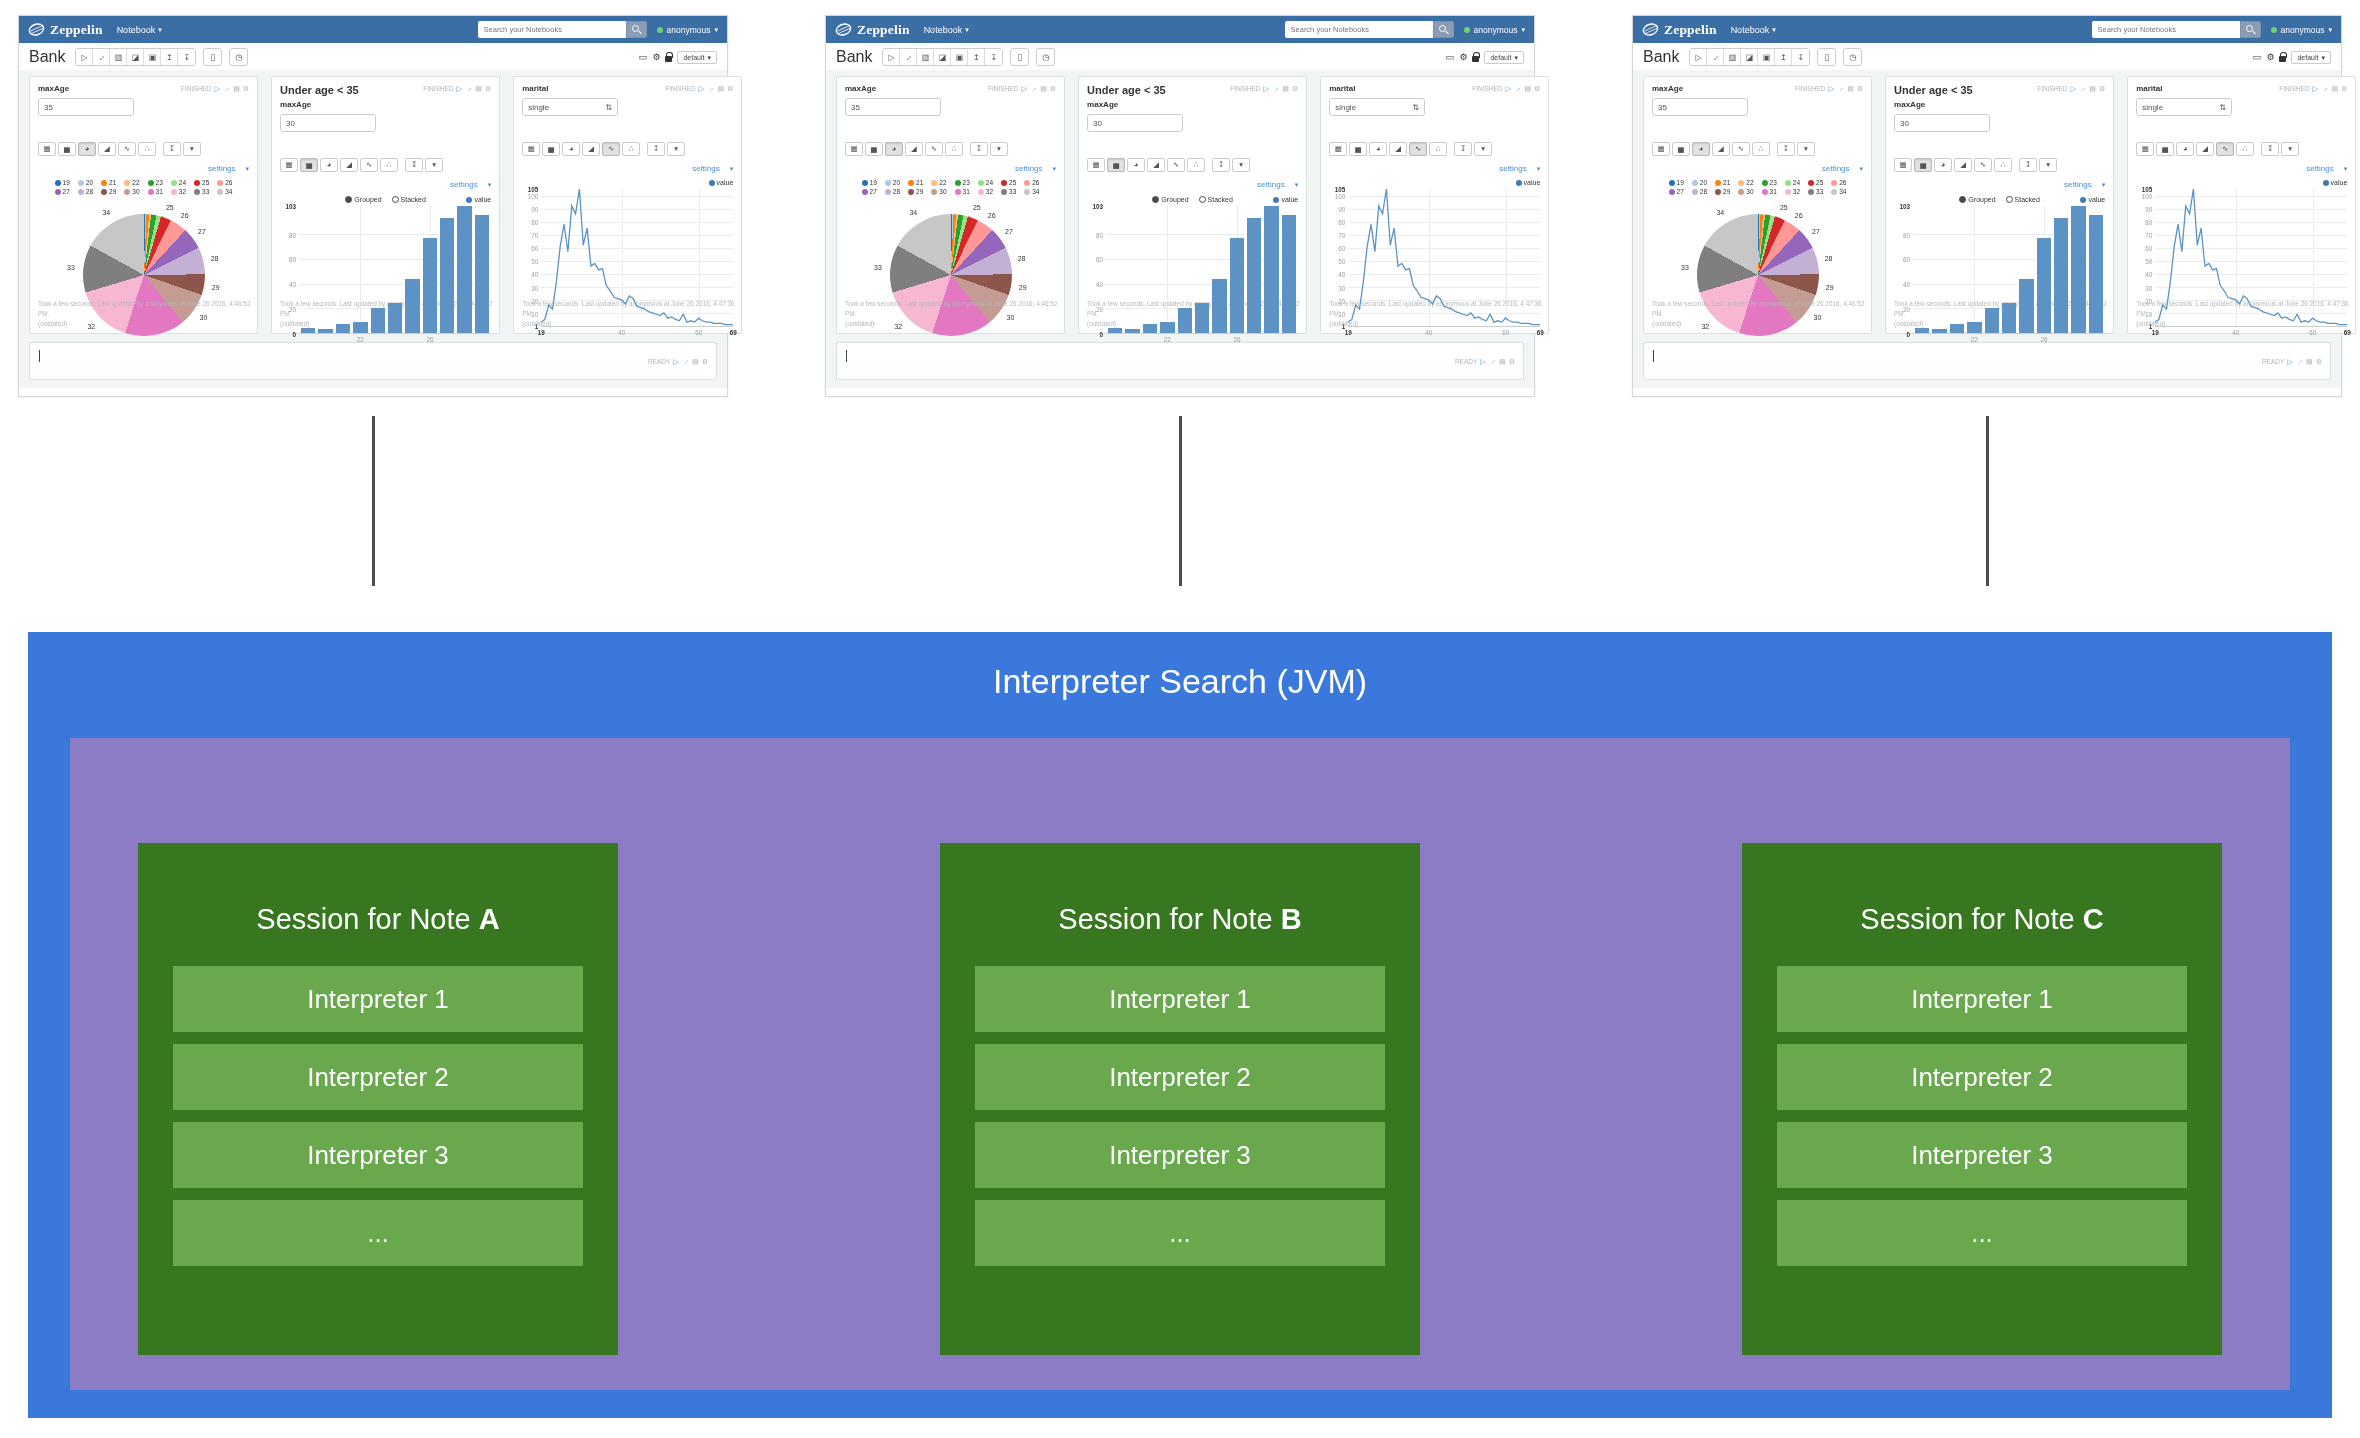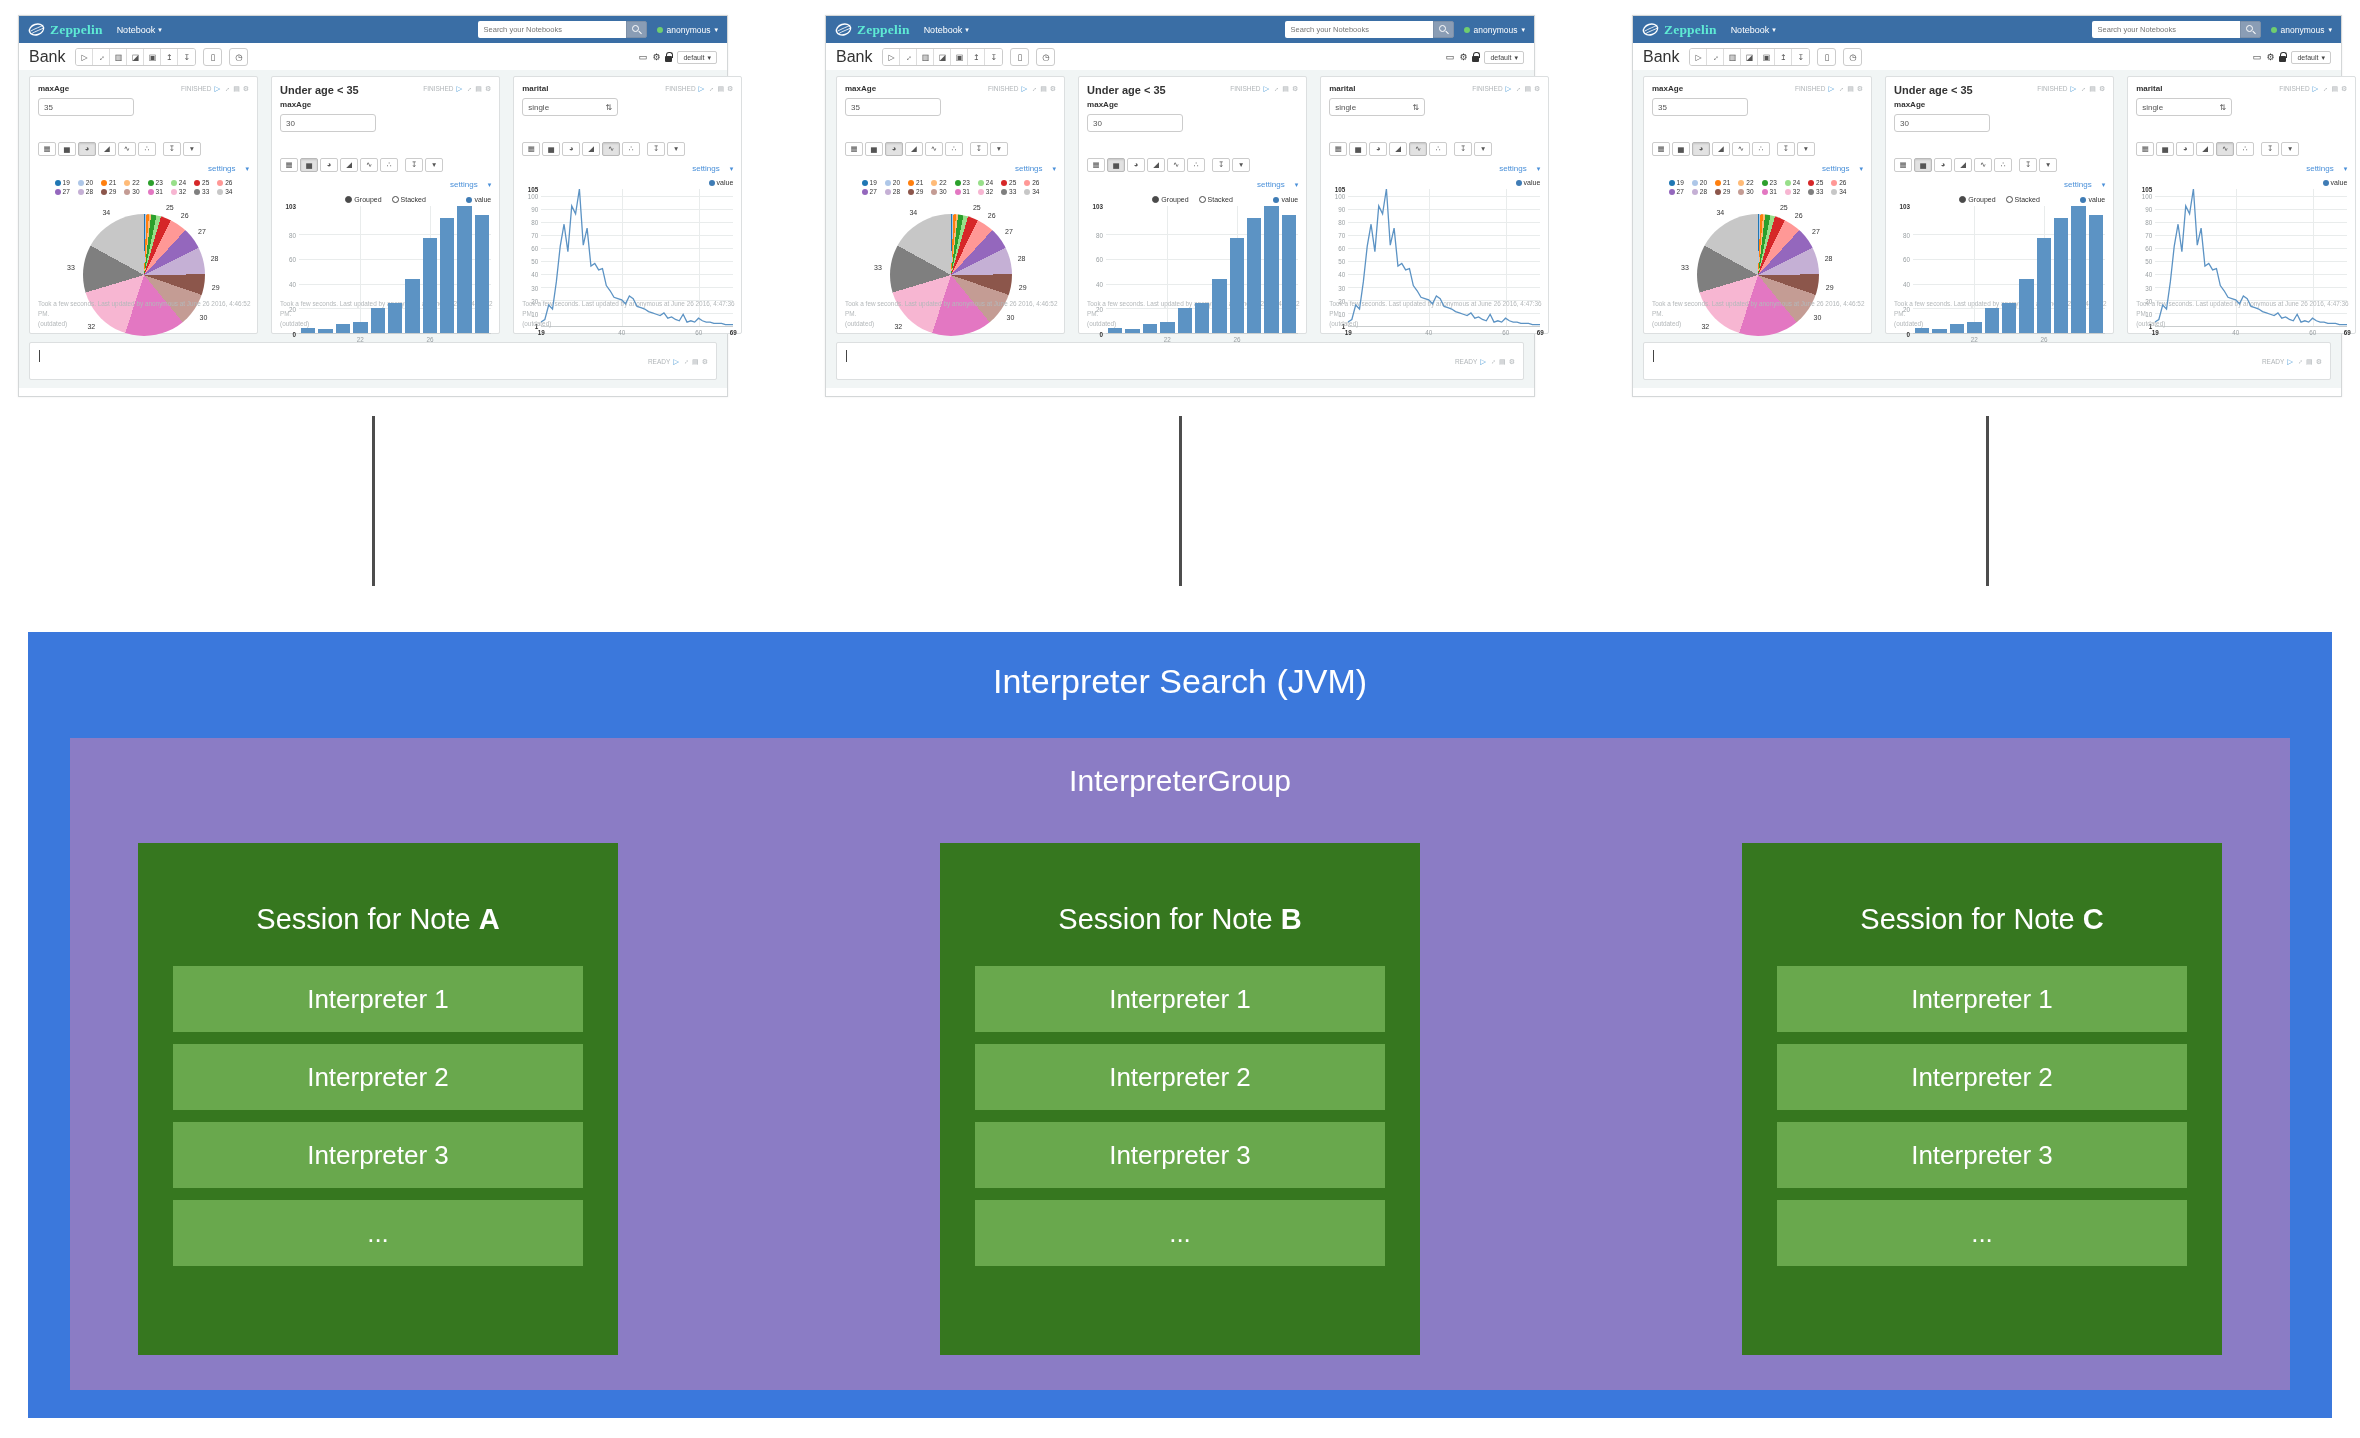--- a/index.html
+++ b/index.html
@@ -4,21 +4,21 @@
 <style>
   * { margin:0; padding:0; box-sizing:border-box; }
   html,body { width:2360px; height:1438px; background:#fff; font-family:"Liberation Sans",sans-serif; position:relative; overflow:hidden; }
 
   
   .screens { position:absolute; top:15px; left:0; width:2360px; display:flex; justify-content:space-between; padding:0 18px; }
   .shot { width:710px; height:382px; background:#fff; border:1px solid #d4d7d8; box-shadow:0 0 2px rgba(0,0,0,.08); }
 
   .zep-nav { height:27px; background:#3a6ea5; display:flex; align-items:center; padding:0 9px; }
   .zep-logo { width:17px; height:17px; margin-right:5px; flex:none; }
-  .brand { color:#5eead4; font-family:"Liberation Serif",serif; font-weight:bold; font-size:13.5px; letter-spacing:.2px; }
+  .brand { color:#ffffff; font-family:"Liberation Serif",serif; font-weight:bold; font-size:13.5px; letter-spacing:.2px; }
   .nav-menu { color:#fff; font-size:9px; margin-left:14px; display:flex; align-items:center; gap:3px; }
   .nav-spacer { flex:1; }
   .searchbox { display:flex; height:17px; }
   .searchbox input { width:148px; height:17px; border:none; border-radius:2px 0 0 2px; font-size:7.5px; padding:0 6px; color:#555; outline:none; font-family:inherit; }
   .search-btn { width:21px; height:17px; background:#8a9db5; border:1px solid #7d90a8; border-radius:0 2px 2px 0; position:relative; cursor:pointer; }
   .mag { position:absolute; left:5px; top:3px; width:7px; height:7px; border:1.4px solid #fff; border-radius:50%; }
   .mag:after { content:""; position:absolute; left:5px; top:6px; width:4px; height:1.4px; background:#fff; transform:rotate(45deg); }
   .user { color:#fff; font-size:8.5px; margin-left:10px; display:flex; align-items:center; gap:4px; }
   .user-dot { width:6px; height:6px; border-radius:50%; background:#6fce6f; }
   .caret { font-size:7px; line-height:1; }
@@ -1196,21 +1196,20 @@
   </div>
 </div>
 
 <div class="connector c1"></div>
 <div class="connector c2"></div>
 <div class="connector c3"></div>
 
 <div class="process">
   <div class="process-title">Interpreter Search (JVM)</div>
   <div class="group">
-    <div class="group-title">InterpreterGroup</div>
     <div class="sessions" id="sessions">
   <div class="session">
     <div class="session-title">
       <span>Session for Note </span><b>A</b>
     </div>
     <div class="item">Interpreter 1</div>
     <div class="item">Interpreter 2</div>
     <div class="item">Interpreter 3</div>
     <div class="item">...</div>
   </div>

